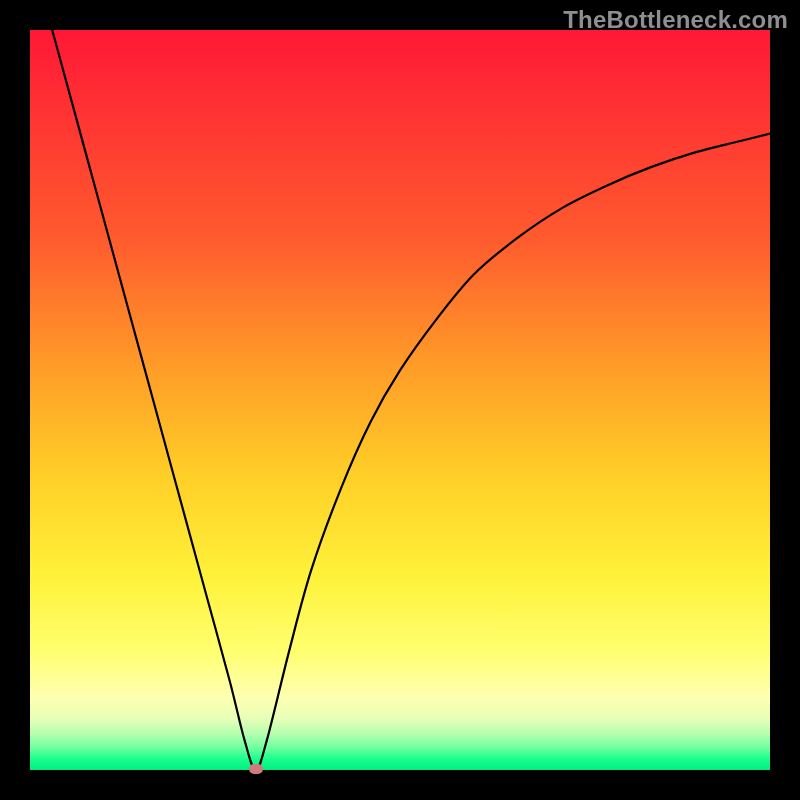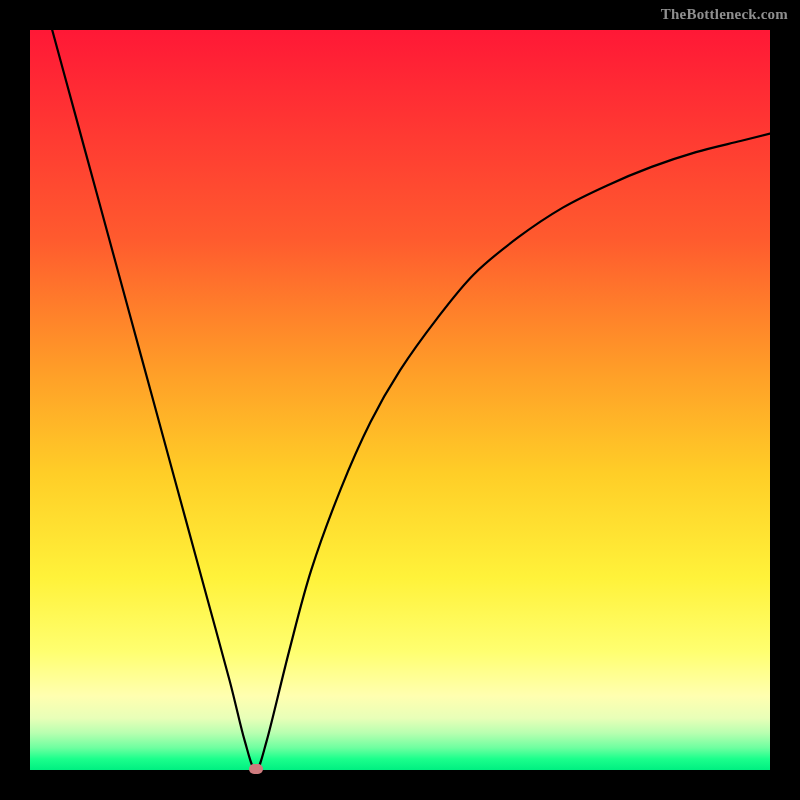--- a/index.html
+++ b/index.html
@@ -46,25 +46,24 @@
     left: 0;
     top: 0;
     width: 740px;
     height: 740px;
   }
   .watermark {
     position: absolute;
     top: 6px;
     right: 12px;
     color: #8f8f8f;
-    font-size: 15px;
+    font-size: 24px;
     font-weight: 600;
     letter-spacing: 0.2px;
     user-select: none;
-    font-family: Liberation Serif, serif;
   }
   .minpoint {
     position: absolute;
     width: 14px;
     height: 10px;
     border-radius: 5px;
     background: #cf7b7e;
   }
 </style>
 </head>

